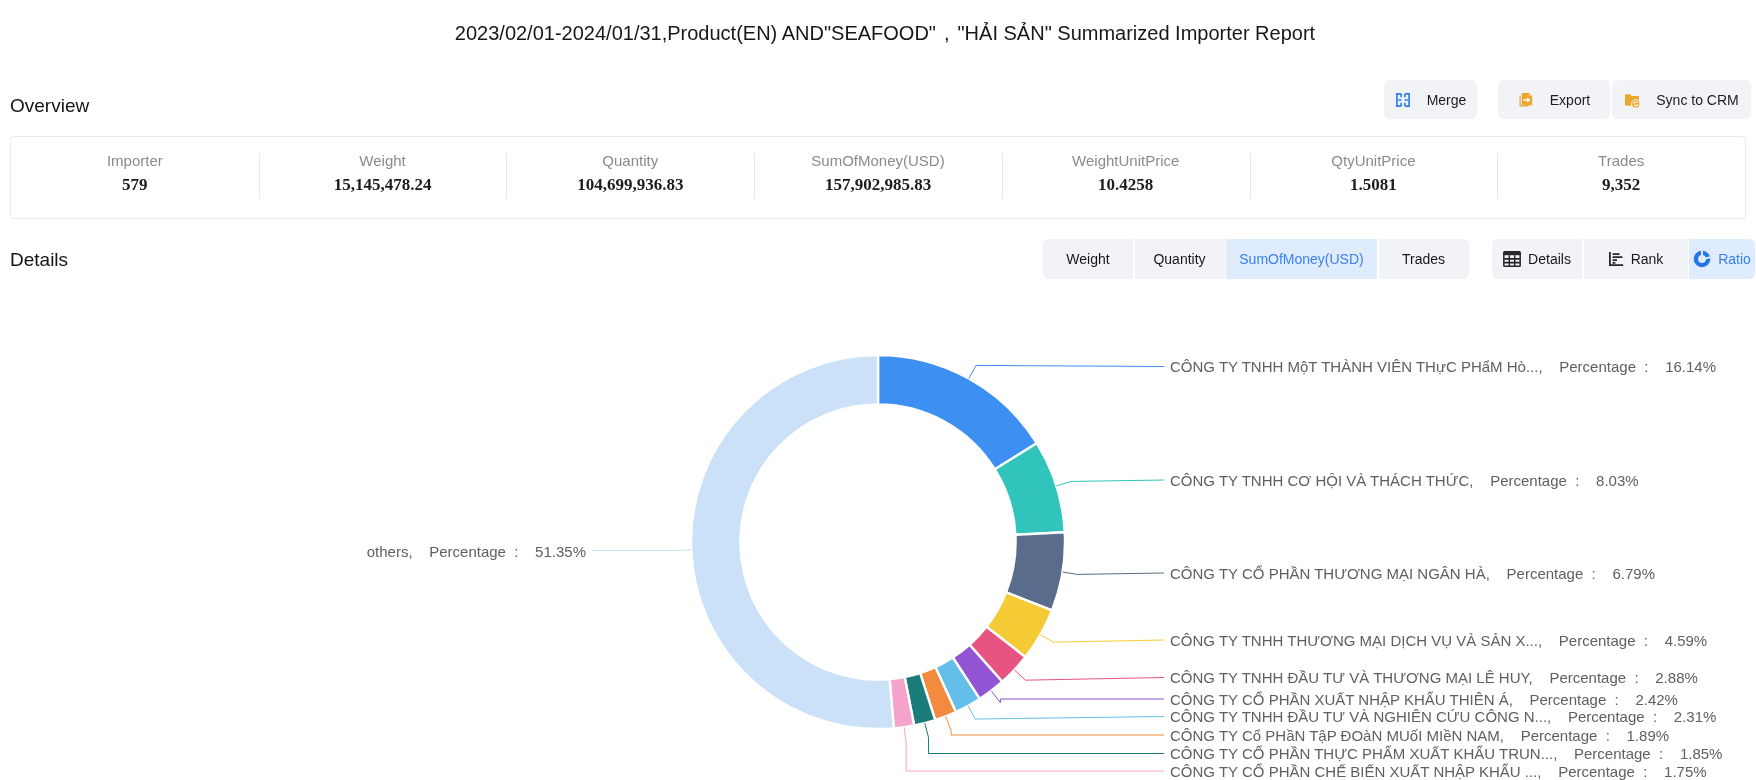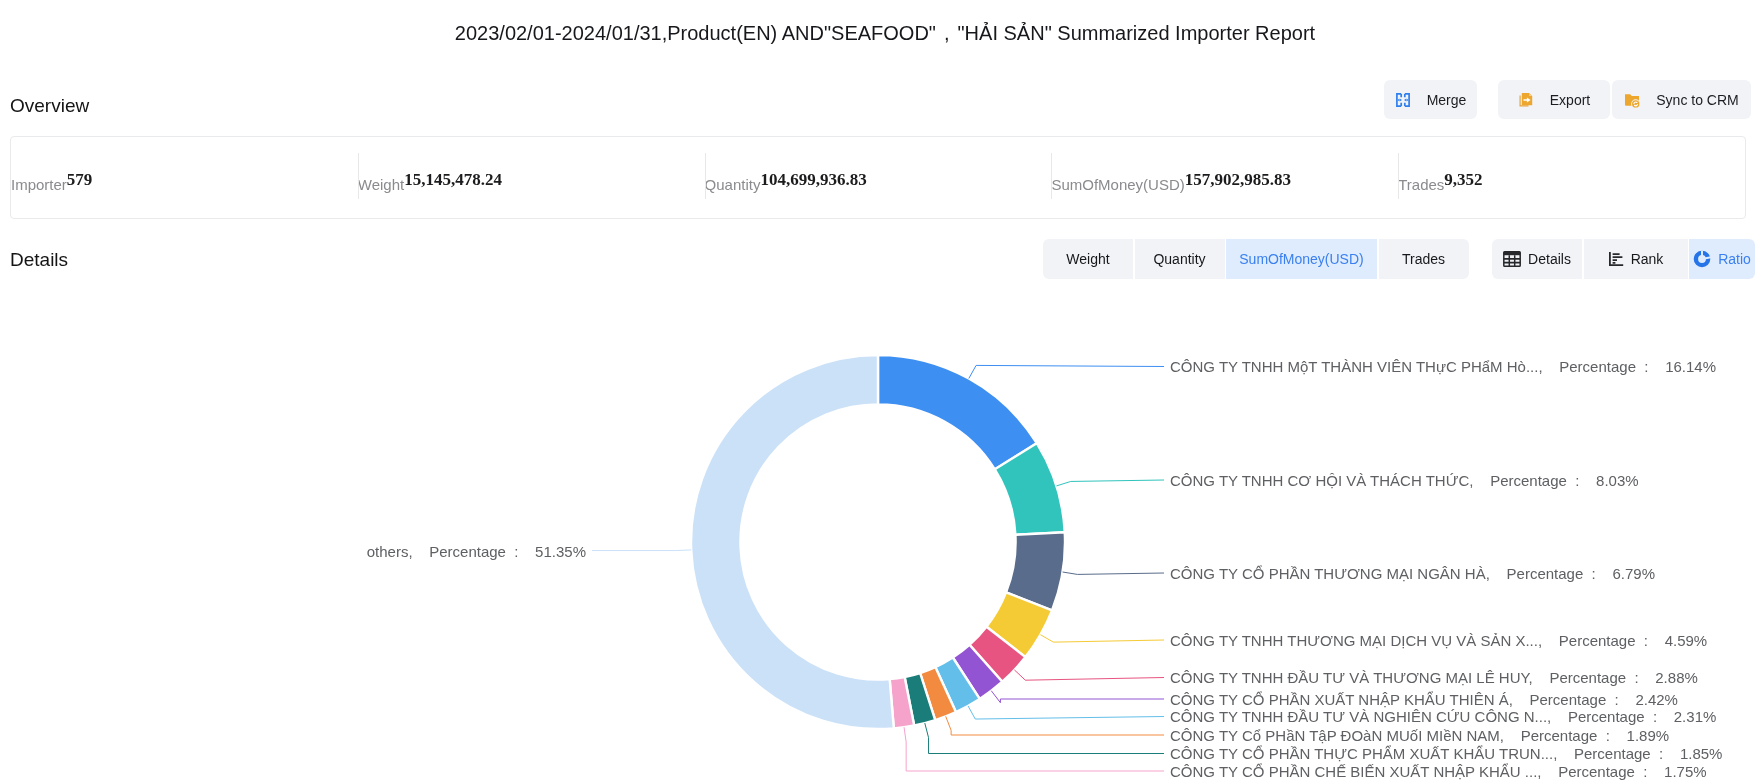--- a/index.html
+++ b/index.html
@@ -1,20 +1,20 @@
 <!DOCTYPE html>
 <html><head><meta charset="utf-8"><style>
 *{margin:0;padding:0;box-sizing:border-box;}
 html,body{width:1756px;height:780px;background:#fff;font-family:"Liberation Sans",sans-serif;position:relative;overflow:hidden;}
 .abs{position:absolute;}
 .title{position:absolute;top:22px;left:0;width:1770px;text-align:center;font-size:20px;color:#17181c;}
 .hdg{position:absolute;left:10px;font-size:19px;font-weight:normal;color:#141414;}
 .topbtn{position:absolute;top:80px;height:39px;background:#f1f3f7;border-radius:6px;display:flex;align-items:center;justify-content:center;gap:16px;font-size:14px;color:#1b1d21;}
 .card{position:absolute;left:10px;top:136px;width:1736px;height:83px;border:1px solid #e9eaec;border-radius:4px;display:flex;}
-.col{flex:1;display:flex;align-items:center;position:relative;}
+.col{flex:1;display:flex;flex-direction:column;align-items:center;position:relative;}
 .col+.col::before{content:"";position:absolute;left:0;top:16px;bottom:19px;width:1px;background:#e8e8e8;}
 .col .lab{font-size:15px;line-height:18px;color:#8a8b8e;margin-top:15px;}
 .col .val{font-size:17px;line-height:20px;margin-top:5px;font-weight:bold;color:#1c1c1e;font-family:Liberation Serif, serif;}
 .seg{position:absolute;top:239px;height:40px;display:flex;gap:1.5px;}
 .seg>div{background:#f1f3f7;display:flex;align-items:center;justify-content:center;font-size:14px;color:#17181a;gap:7px;}
 .seg>div:first-child{border-radius:6px 0 0 6px;}
 .seg>div:last-child{border-radius:0 6px 6px 0;}
 .seg>div.sel{background:#dfecfd;color:#3a80f0;}
 .clabel{font-size:15px;fill:#5e6063;}
 svg text{dominant-baseline:central;}
@@ -57,20 +57,28 @@
       <div class="lab">Weight</div>
       <div class="val">15,145,478.24</div>
     </div>
 <div class="col">
       <div class="lab">Quantity</div>
       <div class="val">104,699,936.83</div>
     </div>
 <div class="col">
       <div class="lab">SumOfMoney(USD)</div>
       <div class="val">157,902,985.83</div>
+    </div>
+<div class="col">
+      <div class="lab">WeightUnitPrice</div>
+      <div class="val">10.4258</div>
+    </div>
+<div class="col">
+      <div class="lab">QtyUnitPrice</div>
+      <div class="val">1.5081</div>
     </div>
 <div class="col">
       <div class="lab">Trades</div>
       <div class="val">9,352</div>
     </div>
 </div>
 <div class="hdg" style="top:249px">Details</div>
 <div class="seg" style="left:1043px">
 <div style="width:90px">Weight</div>
 <div style="width:90px">Quantity</div>

